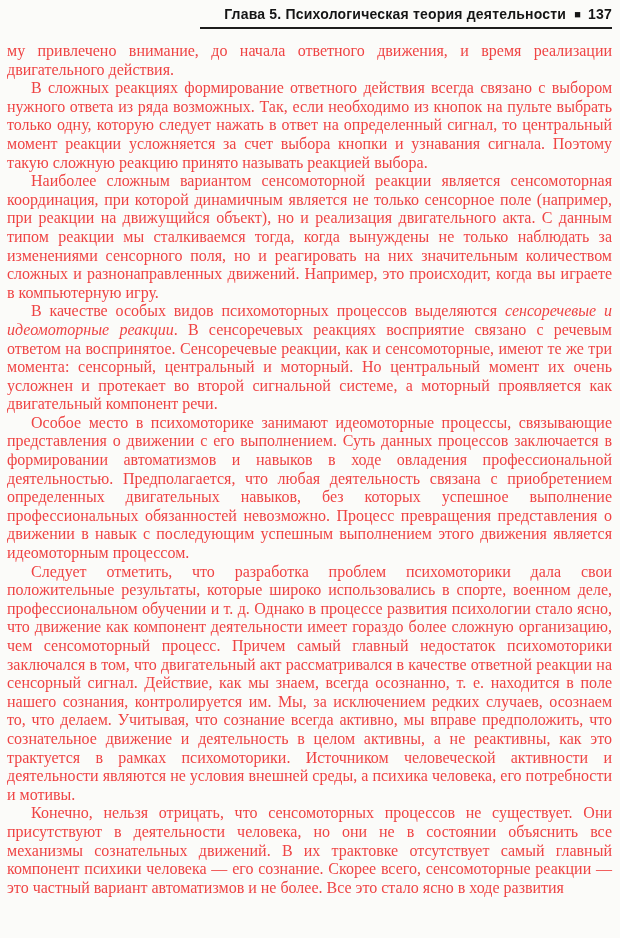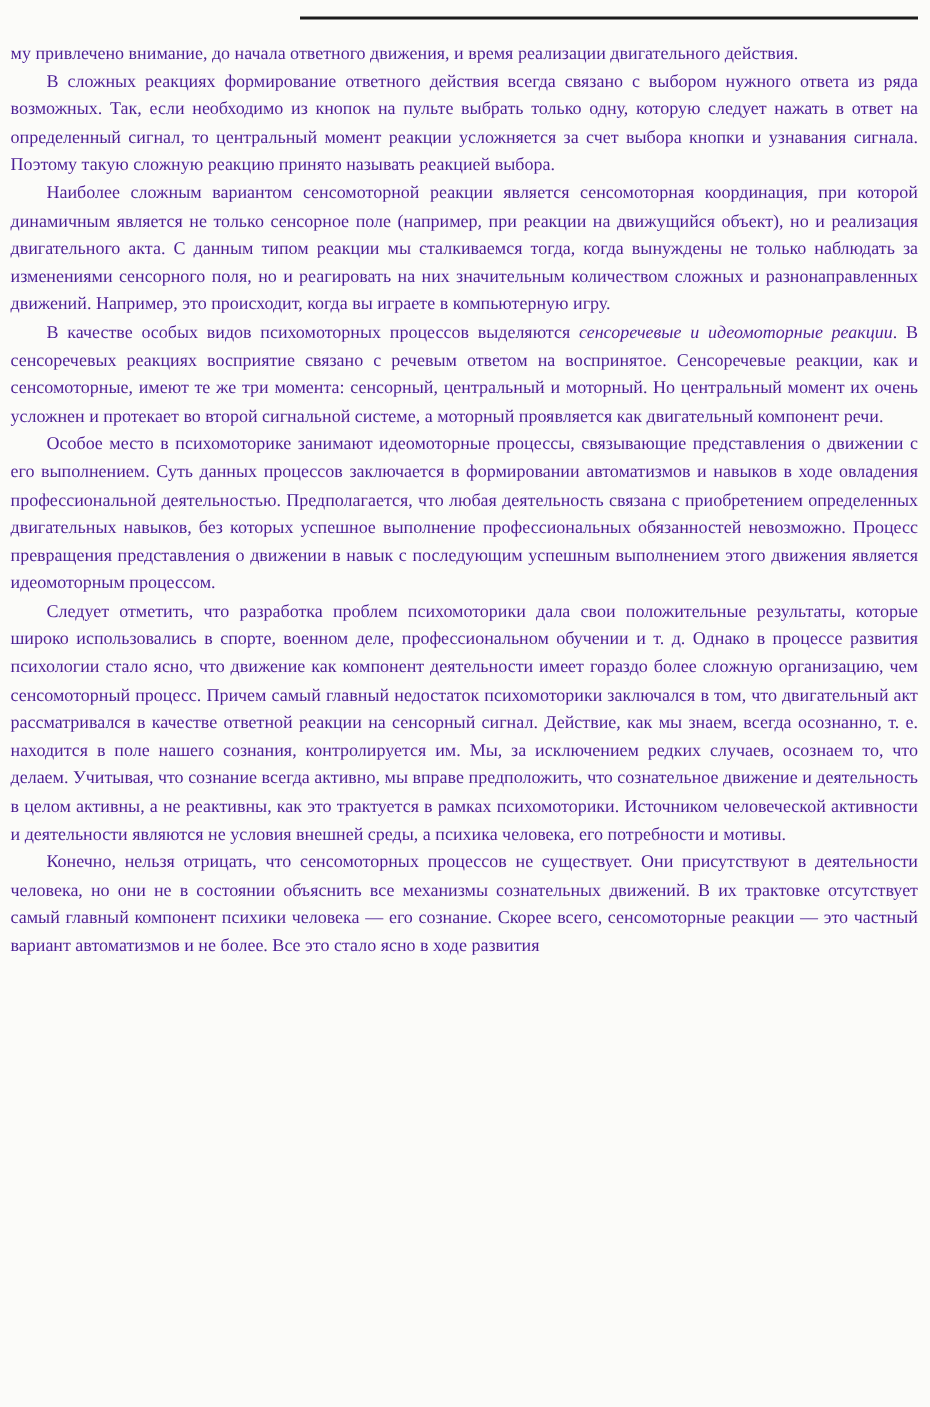--- a/index.html
+++ b/index.html
@@ -38,42 +38,43 @@
   .rule {
     height: 2px;
     background: #1c1c1c;
     width: 412px;
     margin-left: auto;
     margin-top: 5px;
   }
   .content {
     margin-top: 13px;
     font-family: "Liberation Serif", serif;
-    font-size: 12px;
+    font-size: 16px;
     line-height: 18.6px;
-    color: #4c1d95;
+    color: #ef4444;
     text-align: justify;
   }
   .content p {
     margin: 0;
     padding: 0;
     text-indent: 24px;
   }
   .content p.noindent {
     text-indent: 0;
   }
   .it {
     font-style: italic;
   }
 </style>
 </head>
 <body>
 
 <div class="page">
   <header>
+    <div class="header-line"><span>Глава 5. Психологическая теория деятельности</span><span class="sq">■</span><span>137</span></div>
     <div class="rule"></div>
   </header>
 
   <main class="content">
     <p class="noindent"><span>му привлечено внимание, до начала ответного движения, и время реализации двигательного действия.</span></p>
     <p><span>В сложных реакциях формирование ответного действия всегда связано с выбором нужного ответа из ряда возможных. Так, если необходимо из кнопок на пульте выбрать только одну, которую следует нажать в ответ на определенный сигнал, то центральный момент реакции усложняется за счет выбора кнопки и узнавания сигнала. Поэтому такую сложную реакцию принято называть реакцией выбора.</span></p>
     <p><span>Наиболее сложным вариантом сенсомоторной реакции является сенсомоторная координация, при которой динамичным является не только сенсорное поле (например, при реакции на движущийся объект), но и реализация двигательного акта. С данным типом реакции мы сталкиваемся тогда, когда вынуждены не только наблюдать за изменениями сенсорного поля, но и реагировать на них значительным количеством сложных и разнонаправленных движений. Например, это происходит, когда вы играете в компьютерную игру.</span></p>
     <p><span>В качестве особых видов психомоторных процессов выделяются </span><span class="it">сенсоречевые и идеомоторные реакции</span><span>. В сенсоречевых реакциях восприятие связано с речевым ответом на воспринятое. Сенсоречевые реакции, как и сенсомоторные, имеют те же три момента: сенсорный, центральный и моторный. Но центральный момент их очень усложнен и протекает во второй сигнальной системе, а моторный проявляется как двигательный компонент речи.</span></p>
     <p><span>Особое место в психомоторике занимают идеомоторные процессы, связывающие представления о движении с его выполнением. Суть данных процессов заключается в формировании автоматизмов и навыков в ходе овладения профессиональной деятельностью. Предполагается, что любая деятельность связана с приобретением определенных двигательных навыков, без которых успешное выполнение профессиональных обязанностей невозможно. Процесс превращения представления о движении в навык с последующим успешным выполнением этого движения является идеомоторным процессом.</span></p>
     <p><span>Следует отметить, что разработка проблем психомоторики дала свои положительные результаты, которые широко использовались в спорте, военном деле, профессиональном обучении и т. д. Однако в процессе развития психологии стало ясно, что движение как компонент деятельности имеет гораздо более сложную организацию, чем сенсомоторный процесс. Причем самый главный недостаток психомоторики заключался в том, что двигательный акт рассматривался в качестве ответной реакции на сенсорный сигнал. Действие, как мы знаем, всегда осознанно, т. е. находится в поле нашего сознания, контролируется им. Мы, за исключением редких случаев, осознаем то, что делаем. Учитывая, что сознание всегда активно, мы вправе предположить, что сознательное движение и деятельность в целом активны, а не реактивны, как это трактуется в рамках психомоторики. Источником человеческой активности и деятельности являются не условия внешней среды, а психика человека, его потребности и мотивы.</span></p>

